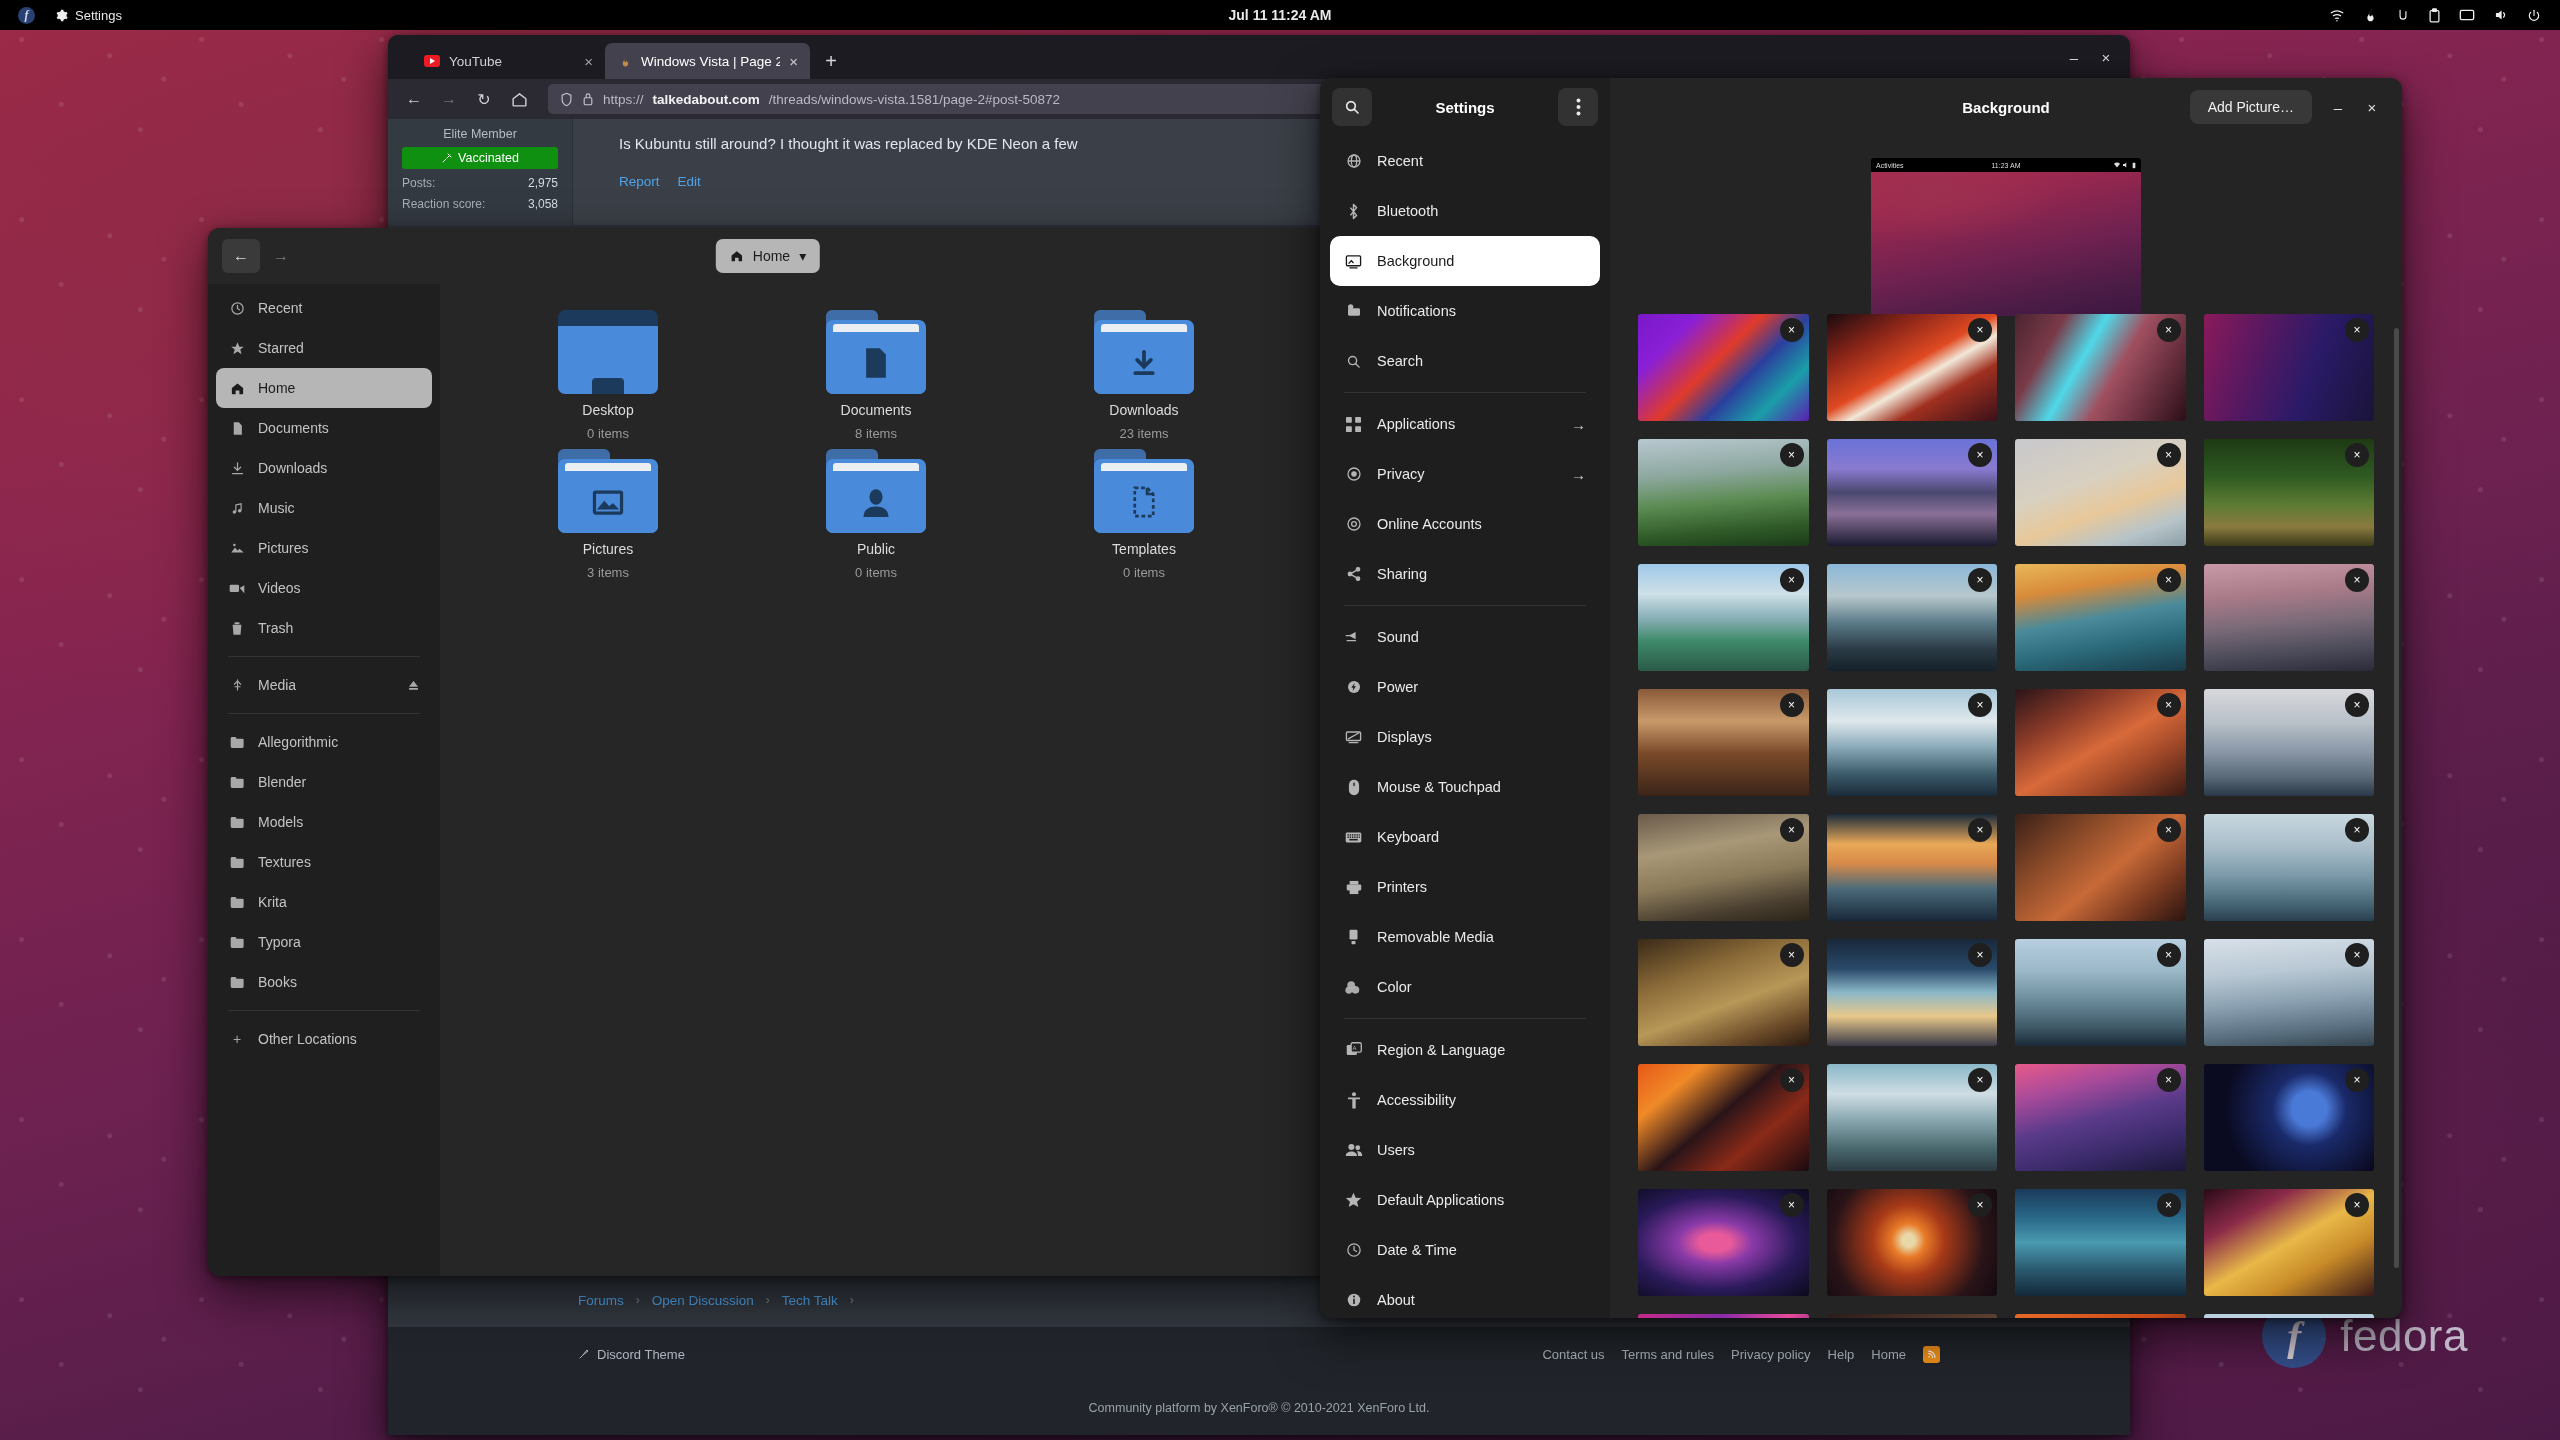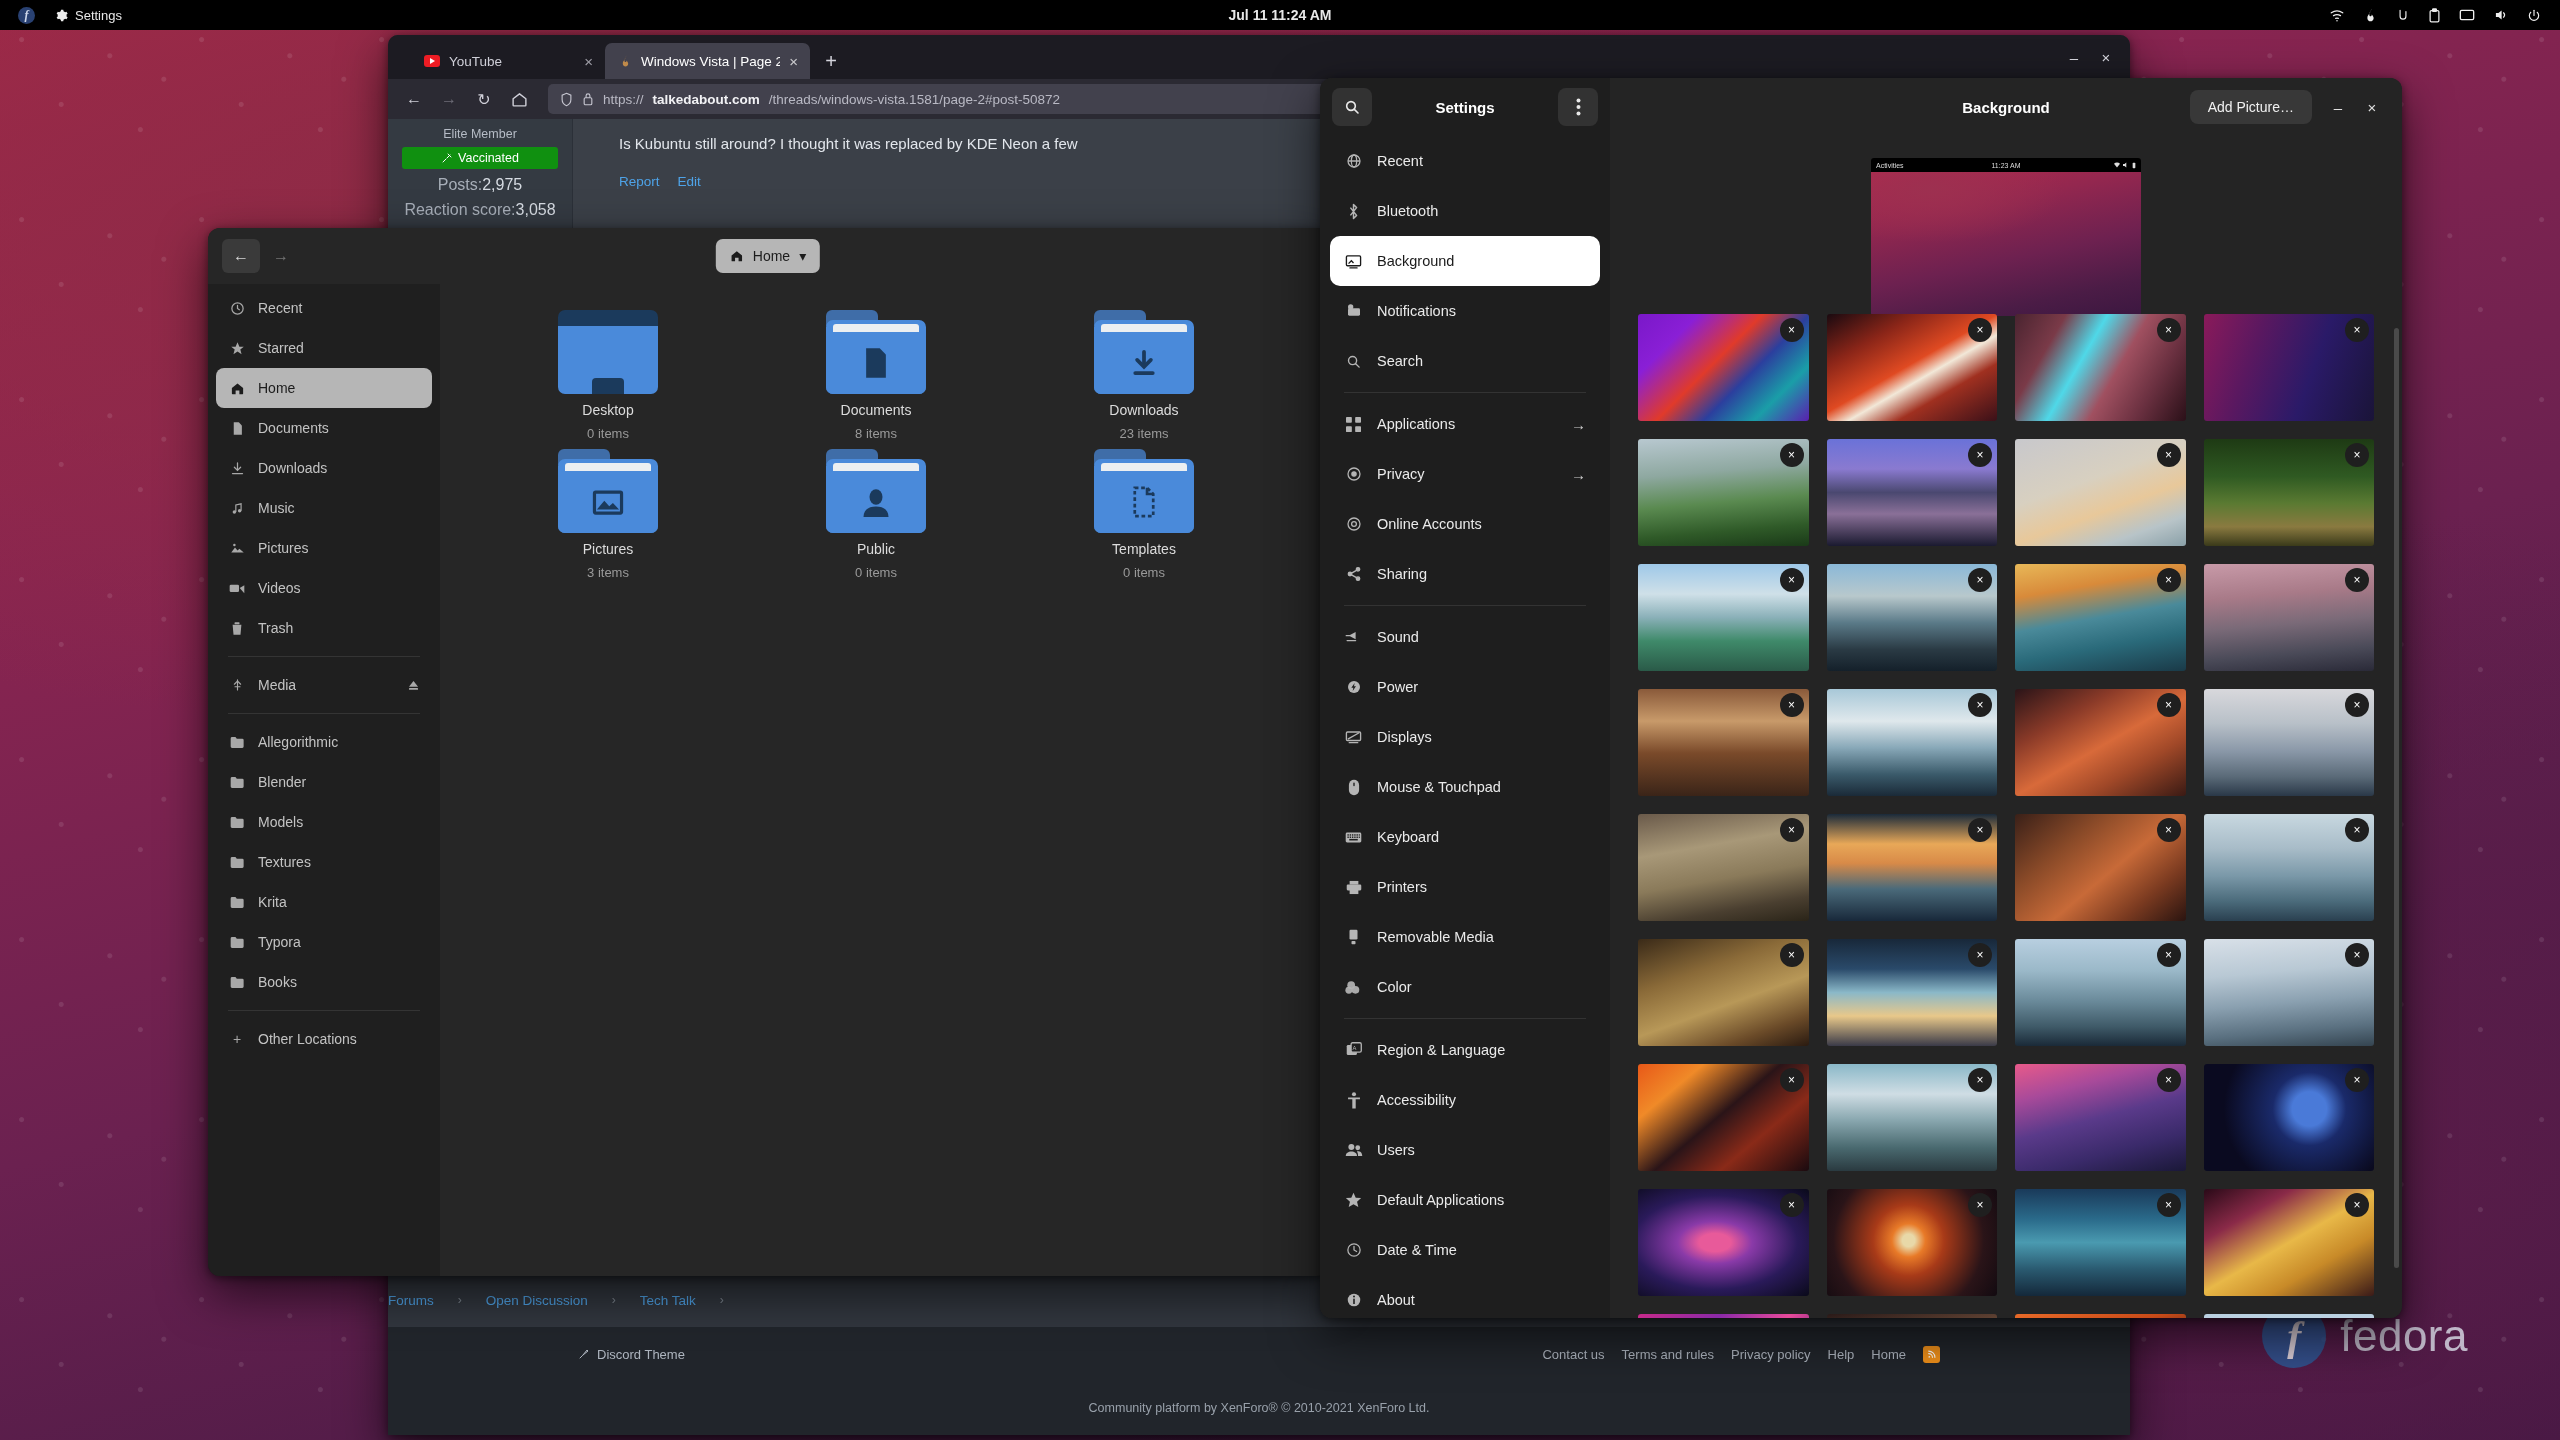--- a/index.html
+++ b/index.html
@@ -77,28 +77,28 @@
   .nav-btn.dim { color:#6e6d78; }
   #ff-urlbar { flex:1; height:30px; margin-left:10px; background:#42414d; border-radius:5px;
                display:flex; align-items:center; gap:9px; padding:0 12px; font-size:13.5px; color:#b9b9c4;}
   #ff-urlbar .url-strong { color:#f2f2f5; font-weight:600; }
   #ff-content { position:absolute; left:0; right:0; top:84px; bottom:0; background:#32373f; overflow:hidden;}
   .ff-post-wrap { display:flex; background:#3b4048; margin:0;gap:28px; }
   .ff-post-side { width:185px; background:#343a42; padding:8px 14px 14px; border-right:1px solid #2b3038; }
   .ff-side-title { color:#b6bcc6; font-size:12.5px; text-align:center; margin-bottom:6px;}
   .ff-badge { background:#109010; color:#fff; font-size:12.5px; border-radius:3px; padding:4px 0; text-align:center;
               display:flex;align-items:center;justify-content:center;gap:5px;}
-  .ff-stat { display:flex; justify-content:center; font-size:16px; color:#a7aeb8; margin-top:7px;}
+  .ff-stat { display:flex; justify-content:space-between; font-size:12px; color:#a7aeb8; margin-top:7px;}
   .ff-stat b { color:#d6dbe2; font-weight:400;}
   .ff-post-main { flex:1; padding:14px 18px; }
   .ff-post-text { color:#e2e6ec; font-size:15px; line-height:1.5; }
   .ff-post-actions { margin-top:18px; display:flex; gap:18px; font-size:13.5px; }
   .ff-post-actions a { color:#4ea3e8; text-decoration:none; }
   #ff-breadcrumb { position:absolute; left:0; right:0; bottom:108px; height:54px; background:#32373f;
-                   display:flex; align-items:center; gap:24px; font-size:13.5px;}
+                   display:flex; align-items:center; padding-left:190px; gap:12px; font-size:13.5px;}
   #ff-breadcrumb a { color:#4ea3e8; text-decoration:none;}
   #ff-breadcrumb .sep { color:#7d858f; font-size:12px;}
   #ff-footer { position:absolute; left:0; right:0; bottom:54px; height:54px; background:#21252b;
                display:flex; align-items:center; padding:0 190px; font-size:13px; color:#aeb5bf;}
   #ff-footer .theme { display:flex; align-items:center; gap:7px;}
   #ff-footer .flinks { margin-left:auto; display:flex; align-items:center; gap:17px;}
   #ff-footer .flinks a { color:#aeb5bf; text-decoration:none;}
   .rss-badge { width:17px;height:17px;background:#f0901a;border-radius:3px;display:flex;align-items:center;justify-content:center;}
   #ff-copy { position:absolute; left:0; right:0; bottom:0; height:54px; background:#21252b;
              display:flex; align-items:center; justify-content:center; font-size:12.5px; color:#98a0aa;}

